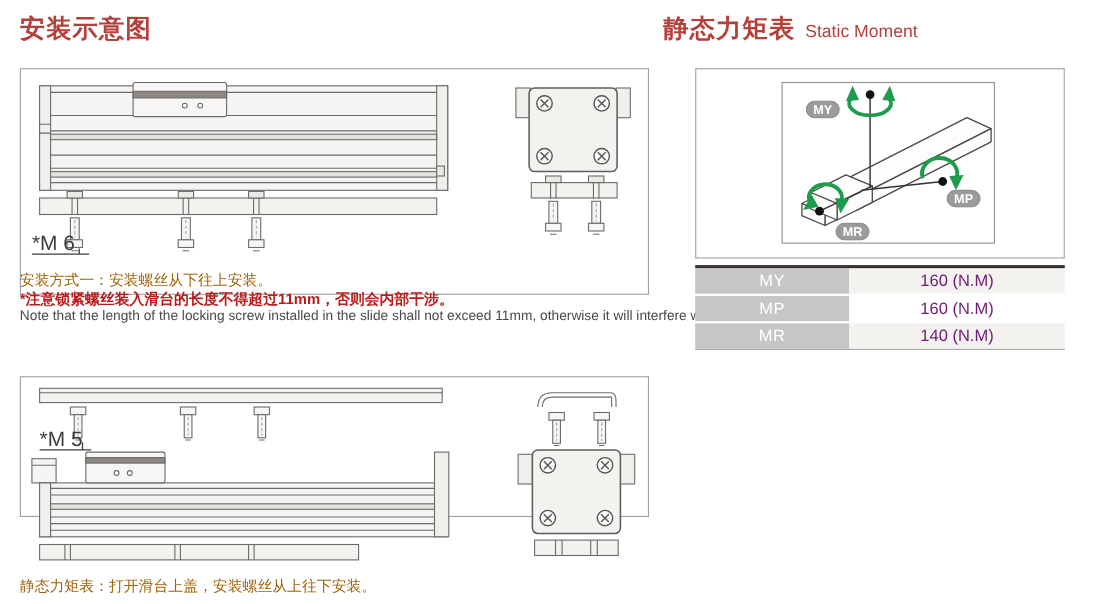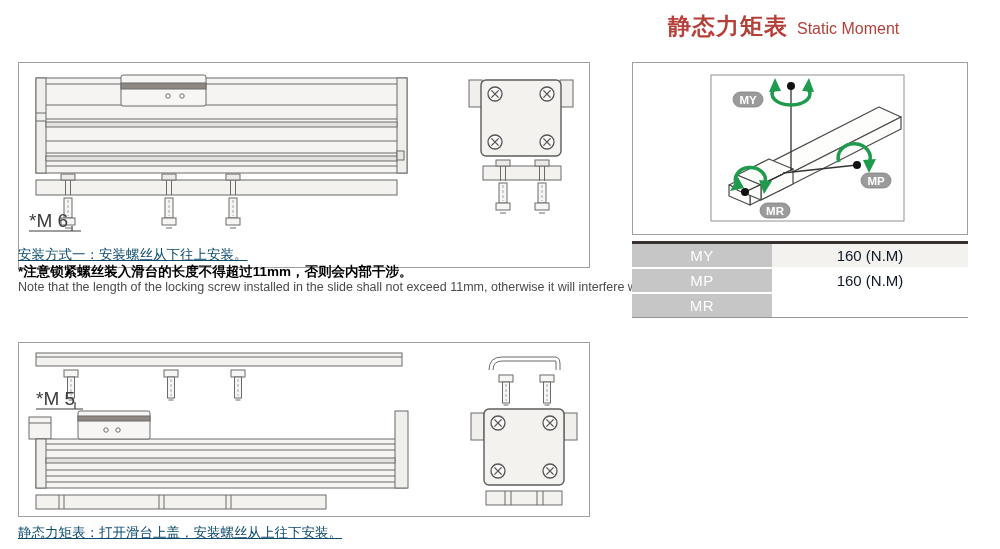--- a/index.html
+++ b/index.html
@@ -11,38 +11,39 @@
   html,body{background:#fff;}
   body{
     width:1000px;height:549px;position:relative;overflow:hidden;
     font-family:"Liberation Sans","DejaVu Sans",sans-serif;color:#444;
   }
   .abs{position:absolute;}
   .hdr{display:flex;align-items:baseline;gap:9px;white-space:nowrap;}
   .hdr .zh{font-size:23px;font-weight:700;color:var(--red);letter-spacing:1px;}
   .hdr .en{font-size:16px;font-weight:400;color:var(--red);}
   .dbox{border:1px solid #9f9f9f;background:#fff;}
-  .cap{font-size:13.5px;color:#0c4a6e;text-decoration:underline;}
-  .note-zh{font-size:13.5px;font-weight:700;color:#000000;}
+  .cap{font-size:13.5px;color:#a16207;}
+  .note-zh{font-size:13.5px;font-weight:700;color:#b91c1c;}
   .note-en{font-size:12.5px;color:#4a4a4a;}
   .mtable{border-top:3px solid #37302e;border-bottom:1px solid #979390;}
   .mrow{display:flex;height:23px;margin-bottom:2px;}
   .mrow:last-child{margin-bottom:0;}
   .mlabel{width:140px;background:var(--tlabel);color:#fff;font-size:15px;
     display:flex;align-items:center;justify-content:center;letter-spacing:.5px;}
-  .mvalue{flex:1;background:#fff;color:#0f172a;font-size:15px;
+  .mvalue{flex:1;background:#fff;color:#701a75;font-size:15px;
     display:flex;align-items:center;justify-content:center;}
   .mrow.alt .mvalue{background:var(--tval);}
   svg{display:block;}
   svg text{font-family:"Liberation Sans","DejaVu Sans",sans-serif;}
 </style>
 </head>
 <body>
 
 <div class="abs hdr" style="left:18px;top:11px;">
+  <span class="zh">安装示意图</span>
 </div>
 
 <div class="abs dbox" style="left:18px;top:62px;width:572px;height:206px;">
   <svg width="570" height="173" viewBox="0 0 570 173">
     <defs>
       <g id="b1-screw-up" stroke="#6b6b6b" fill="#f7f6f4" stroke-width="1">
         <rect x="-4" y="0" width="8" height="20"></rect>
         <line x1="0" y1="2" x2="0" y2="18" stroke="#a9a6a2" stroke-dasharray="3,2"></line>
         <rect x="-7" y="20" width="14" height="7"></rect>
         <line x1="-3" y1="30" x2="3" y2="30"></line>
@@ -112,21 +113,21 @@
       <use href="#b1-screw-up" transform="translate(484,120)"></use>
       <use href="#b1-screw-up" transform="translate(523,120)"></use>
     </g>
   </svg>
 </div>
 
 <div class="abs cap" style="left:18px;top:246px;">安装方式一：安装螺丝从下往上安装。</div>
 <div class="abs note-zh" style="left:18px;top:263px;">*注意锁紧螺丝装入滑台的长度不得超过11mm，否则会内部干涉。</div>
 <div class="abs note-en" style="left:18px;top:280px;">Note that the length of the locking screw installed in the slide shall not exceed 11mm, otherwise it will interfere with the internal.</div>
 
-<div class="abs dbox" style="left:18px;top:342px;width:572px;height:175px;">
+<div class="abs dbox" style="left:18px;top:342px;width:572px;height:128px;">
   <svg width="570" height="173" viewBox="0 0 570 173">
     <defs>
       <g id="b2-screw-down" stroke="#6b6b6b" fill="#f7f6f4" stroke-width="1">
         <rect x="-7" y="0" width="14" height="7"></rect>
         <rect x="-3.5" y="7" width="7" height="21"></rect>
         <line x1="0" y1="9" x2="0" y2="26" stroke="#a9a6a2" stroke-dasharray="3,2"></line>
         <line x1="-2.5" y1="30" x2="2.5" y2="30"></line>
       </g>
       <g id="b2-ph" stroke="#555" stroke-width="1.3" fill="#fbfaf9">
         <circle r="7"></circle>
@@ -202,21 +203,21 @@
       <line x1="486" y1="148" x2="486" y2="162"></line>
         <line x1="492" y1="148" x2="492" y2="162"></line>
       <line x1="518" y1="148" x2="518" y2="162"></line>
         <line x1="524" y1="148" x2="524" y2="162"></line>
     </g>
   </svg>
 </div>
 
 <div class="abs cap" style="left:18px;top:524px;">静态力矩表：打开滑台上盖，安装螺丝从上往下安装。</div>
 
-<div class="abs hdr" style="left:668px;top:11px;justify-content:center;">
+<div class="abs hdr" style="left:603px;top:11px;justify-content:center;">
   <span class="zh">静态力矩表</span>
   <span class="en">Static Moment</span>
 </div>
 
 <div class="abs dbox" style="left:632px;top:62px;width:336px;height:173px;">
   <svg width="334" height="171" viewBox="0 0 334 171">
     <rect x="78" y="12" width="193" height="146" fill="#fff" stroke="#909090"></rect>
 
     <g stroke="#4a4a4a" stroke-width="1.2" fill="#fdfdfc" stroke-linejoin="round">
       <polygon points="124,106 246,44 268,54 146,116"></polygon>
@@ -275,14 +276,15 @@
   <div class="mrow alt">
     <div class="mlabel">MY</div>
     <div class="mvalue">160 (N.M)</div>
   </div>
   <div class="mrow">
     <div class="mlabel">MP</div>
     <div class="mvalue">160 (N.M)</div>
   </div>
   <div class="mrow alt">
     <div class="mlabel">MR</div>
+    <div class="mvalue">140 (N.M)</div>
   </div>
 </div>
 
 </body></html>

